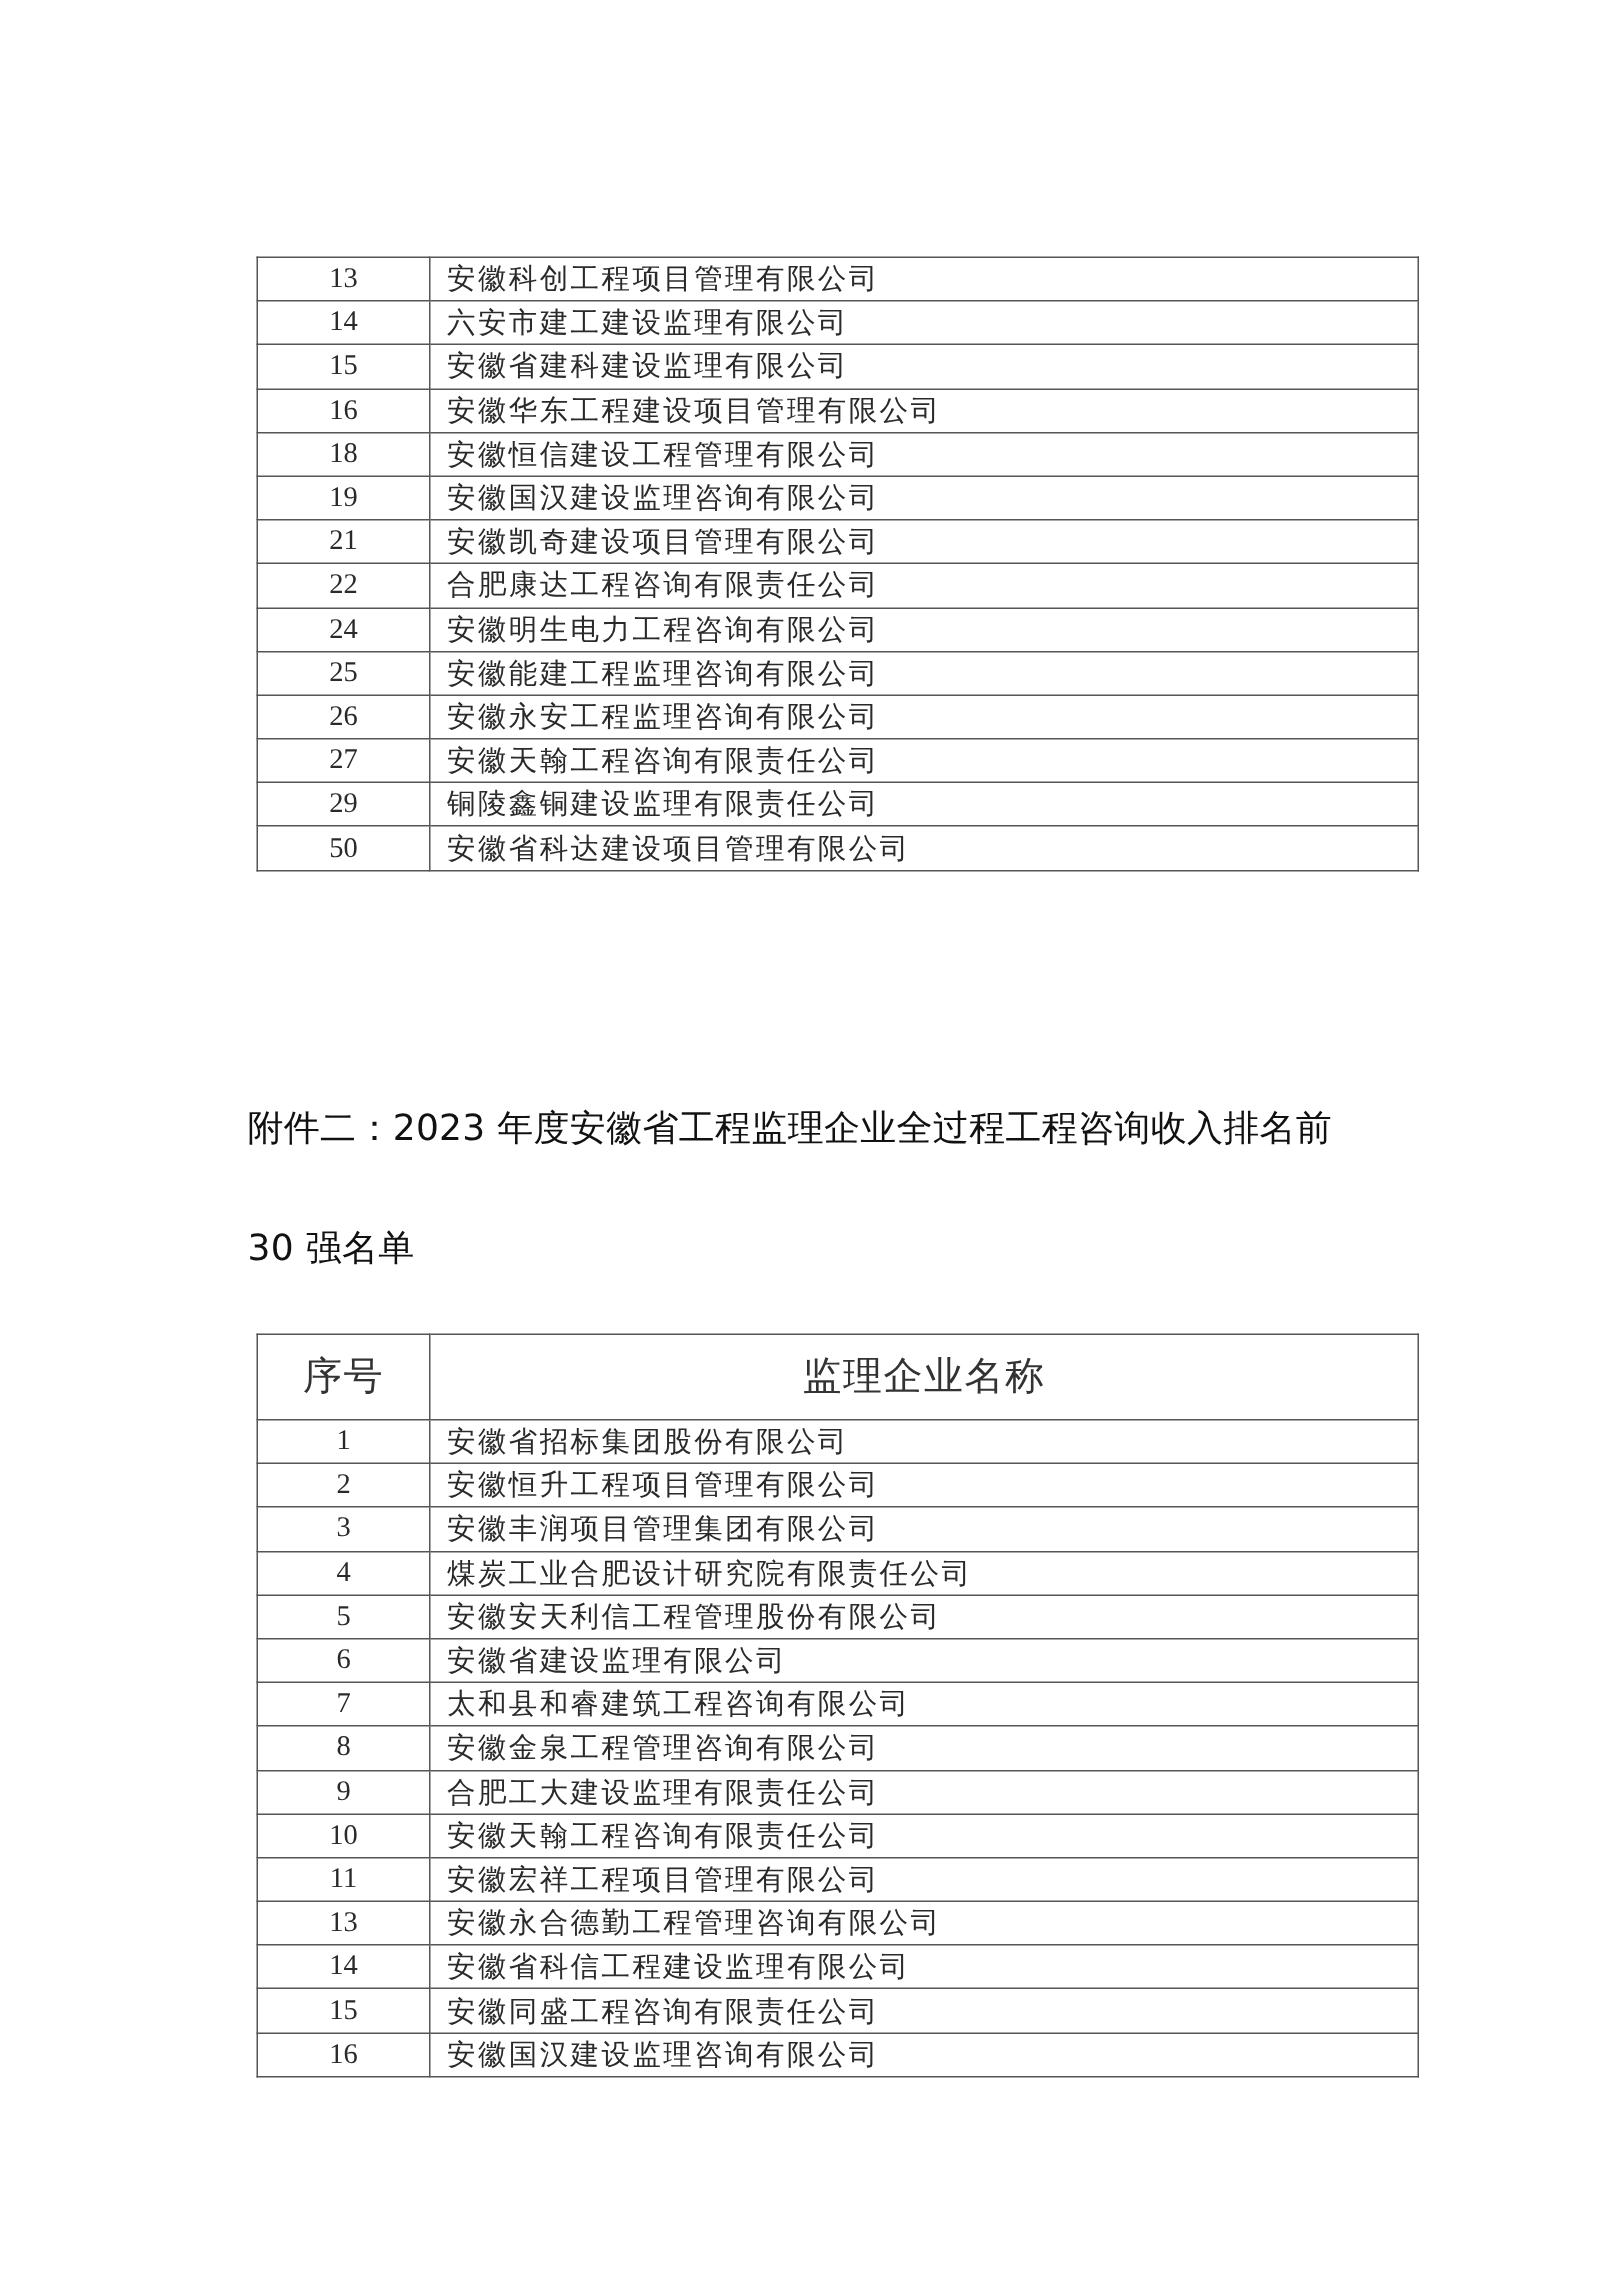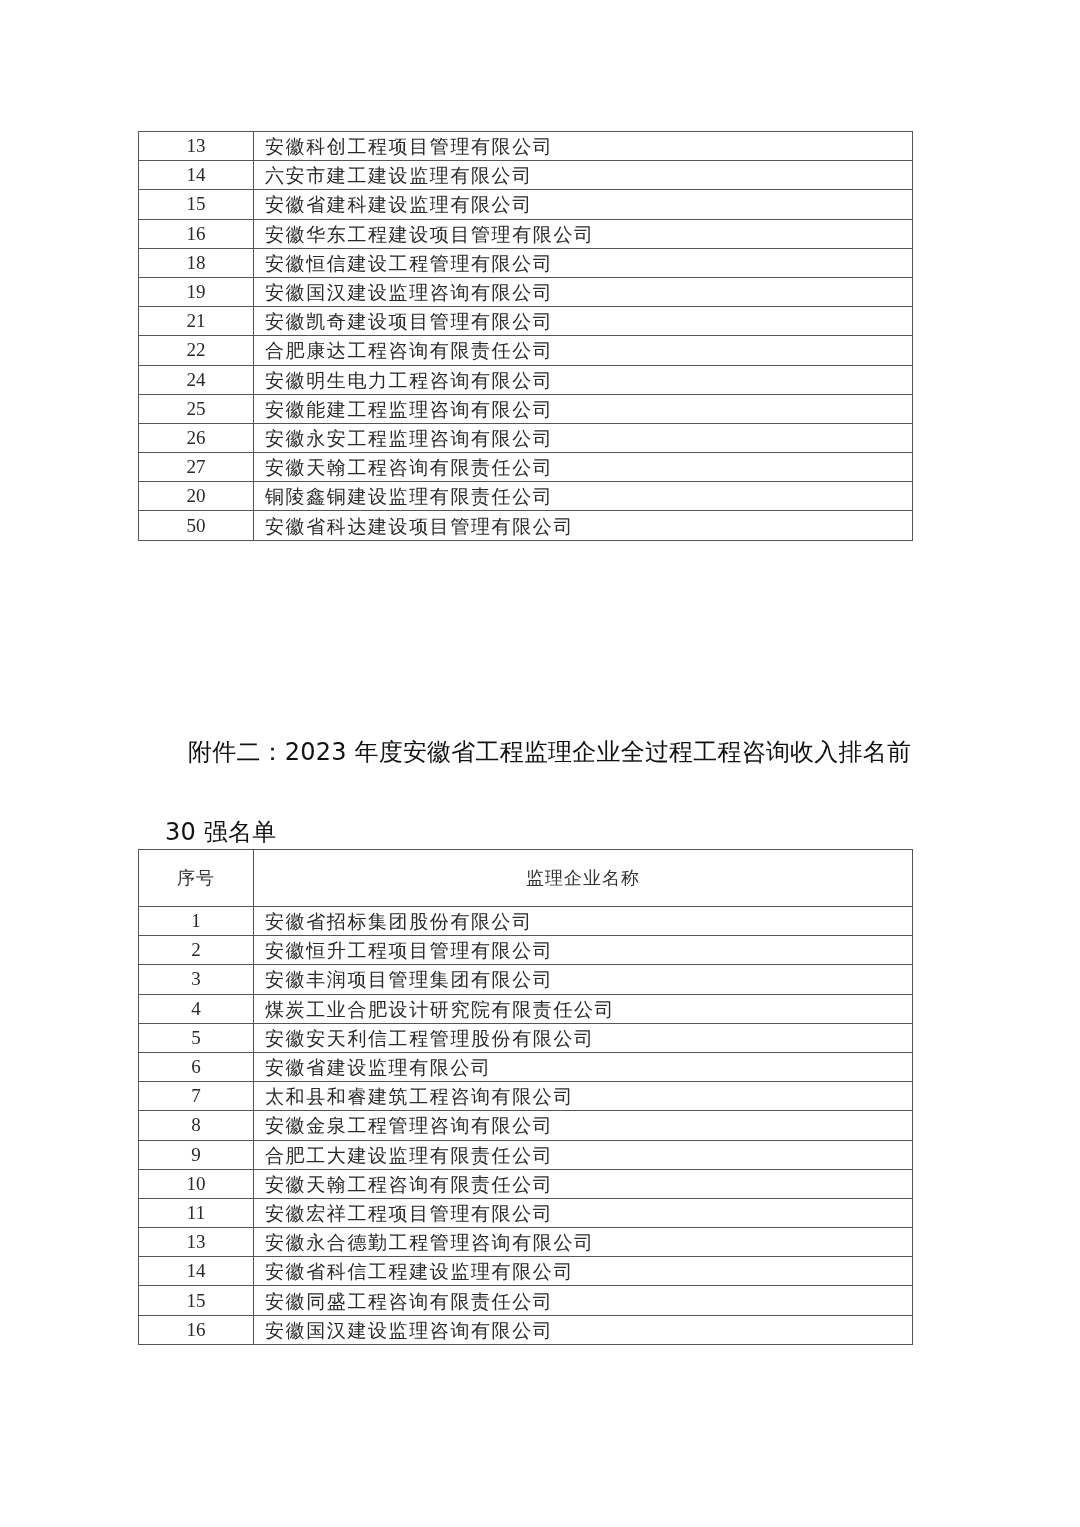--- a/index.html
+++ b/index.html
@@ -9,25 +9,26 @@
     }
     body {
       width: 1080px;
       height: 1527px;
       position: relative;
       overflow: hidden;
       color: #222222;
     }
     table.list {
       position: absolute;
-      left: 138px;
+      left: 171px;
       width: 774px;
       border-collapse: collapse;
       table-layout: fixed;
       font-family: "DejaVu Serif", "Liberation Serif", serif;
+      margin-top: 40px;
     }
     table.list td, table.list th {
       border: 1.5px solid #555555;
       padding: 0;
       height: 28.2px;
       font-size: 19px;
       font-weight: normal;
       line-height: 28px;
       white-space: nowrap;
       overflow: hidden;
@@ -42,37 +43,37 @@
     }
     td.name {
       text-align: left;
       padding-left: 11px !important;
       letter-spacing: 1.6px;
     }
     #table1 { top: 131px; }
     #table2 { top: 849px; }
     #table2 th {
       height: 56px;
-      font-size: 18px;
+      font-size: 26px;
       text-align: center;
       font-family: "DejaVu Sans", "Liberation Sans", sans-serif;
       font-weight: normal;
       color: #333333;
       letter-spacing: 1px;
     }
     .heading {
       position: absolute;
       left: 165px;
       font-family: "DejaVu Sans", "Liberation Sans", sans-serif;
       font-size: 24px;
       color: #111111;
       white-space: nowrap;
       letter-spacing: 0.2px;
     }
-    #heading-line1 { top: 736px; margin-left: 23px; }
+    #heading-line1 { top: 736px; }
     #heading-line2 { top: 816px; }
   </style>
 </head>
 <body>
 
 <table id="table1" class="list">
   <colgroup>
       <col class="c-no">
       <col class="c-name">
     </colgroup>
@@ -119,21 +120,21 @@
       </tr>
     <tr>
         <td class="no">26</td>
         <td class="name">安徽永安工程监理咨询有限公司</td>
       </tr>
     <tr>
         <td class="no">27</td>
         <td class="name">安徽天翰工程咨询有限责任公司</td>
       </tr>
     <tr>
-        <td class="no">20</td>
+        <td class="no">29</td>
         <td class="name">铜陵鑫铜建设监理有限责任公司</td>
       </tr>
     <tr>
         <td class="no">50</td>
         <td class="name">安徽省科达建设项目管理有限公司</td>
       </tr>
   </tbody>
 </table>
 
 <div id="heading-line1" class="heading">附件二：2023 年度安徽省工程监理企业全过程工程咨询收入排名前</div>

